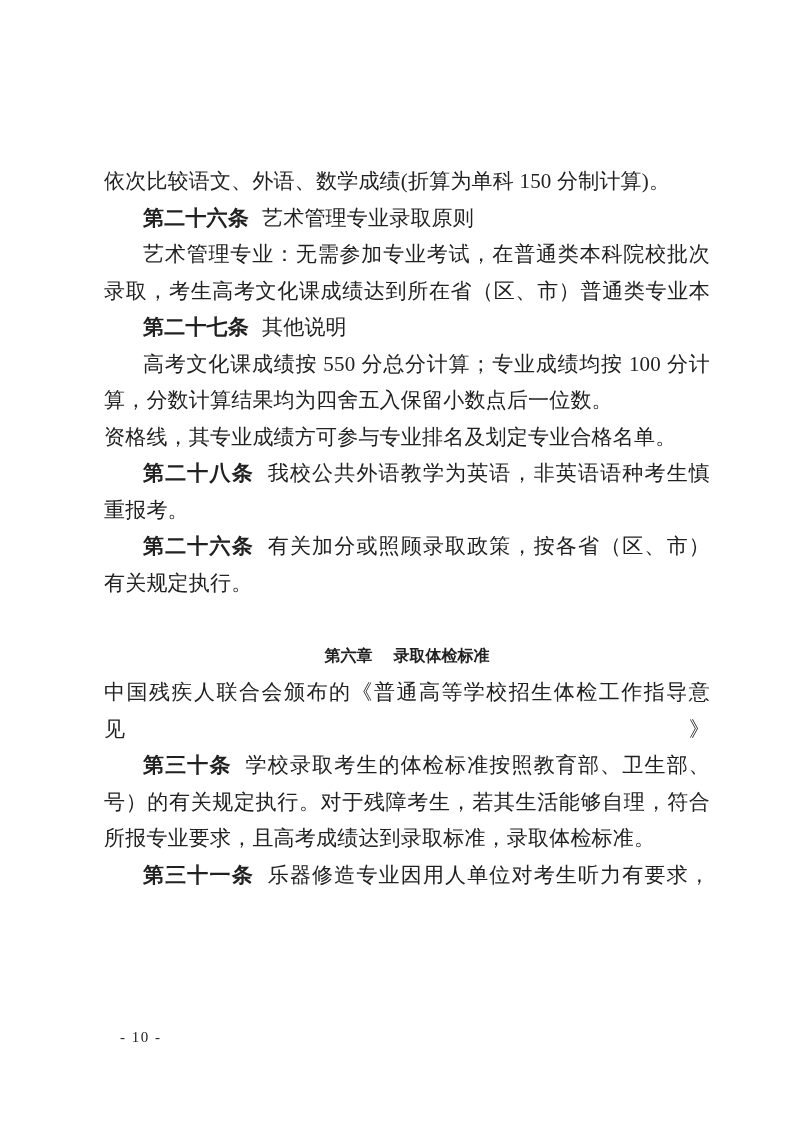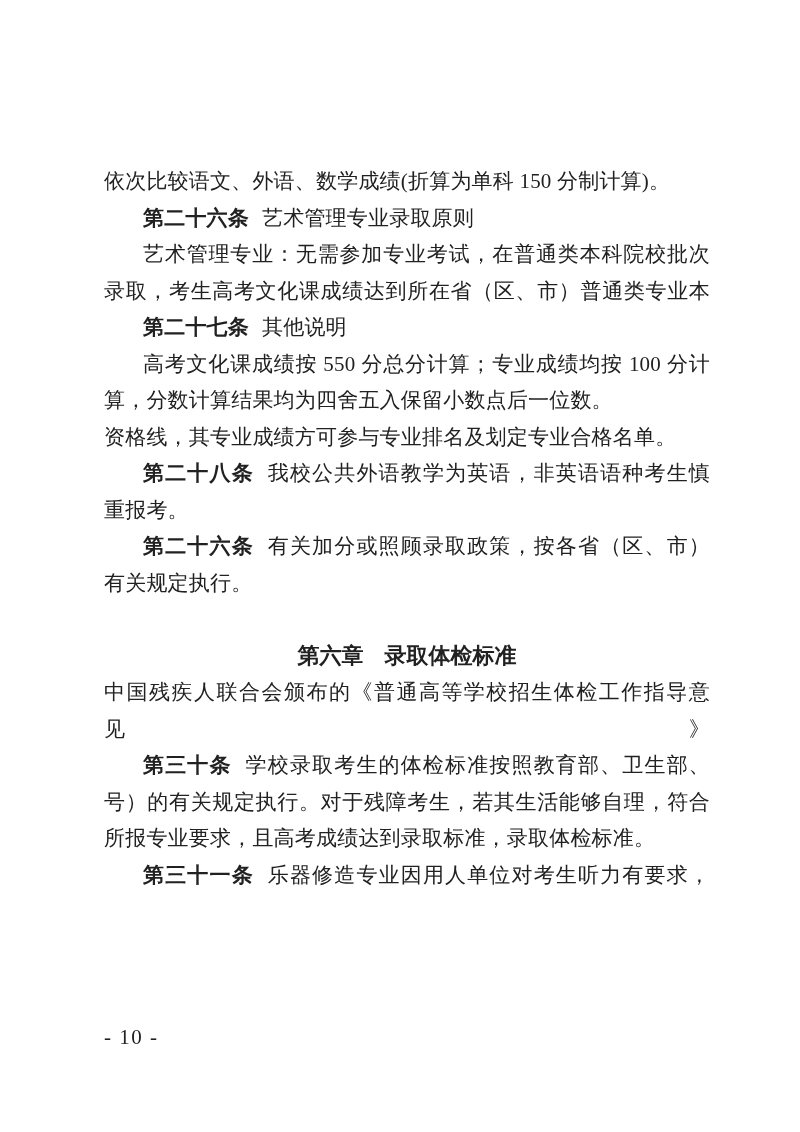--- a/index.html
+++ b/index.html
@@ -35,34 +35,34 @@
     text-align-last: left;
   }
   .ind { text-indent: 39px; }
   .art {
     font-weight: 700;
     font-family: Liberation Sans, sans-serif;
   }
   .gap { display: inline-block; width: 13px; }
   .chapter {
     margin-top: 36.5px;
-    font-size: 22px;
+    font-size: 16px;
     line-height: 36.5px;
     text-align: center;
     text-align-last: center;
     font-weight: 700;
     font-family: "Liberation Sans", "DejaVu Sans", sans-serif;
     color: var(--text);
   }
   .chapter .gap2 { display: inline-block; width: 21px; }
   .footer {
     position: absolute;
-    left: 104px;
+    left: 120px;
     top: 1024px;
-    font-size: 21px;
+    font-size: 15px;
     line-height: 26px;
     letter-spacing: 1.5px;
     color: var(--text);
   }
 </style>
 </head>
 <body>
 
 <div class="page">
   <div class="content">

